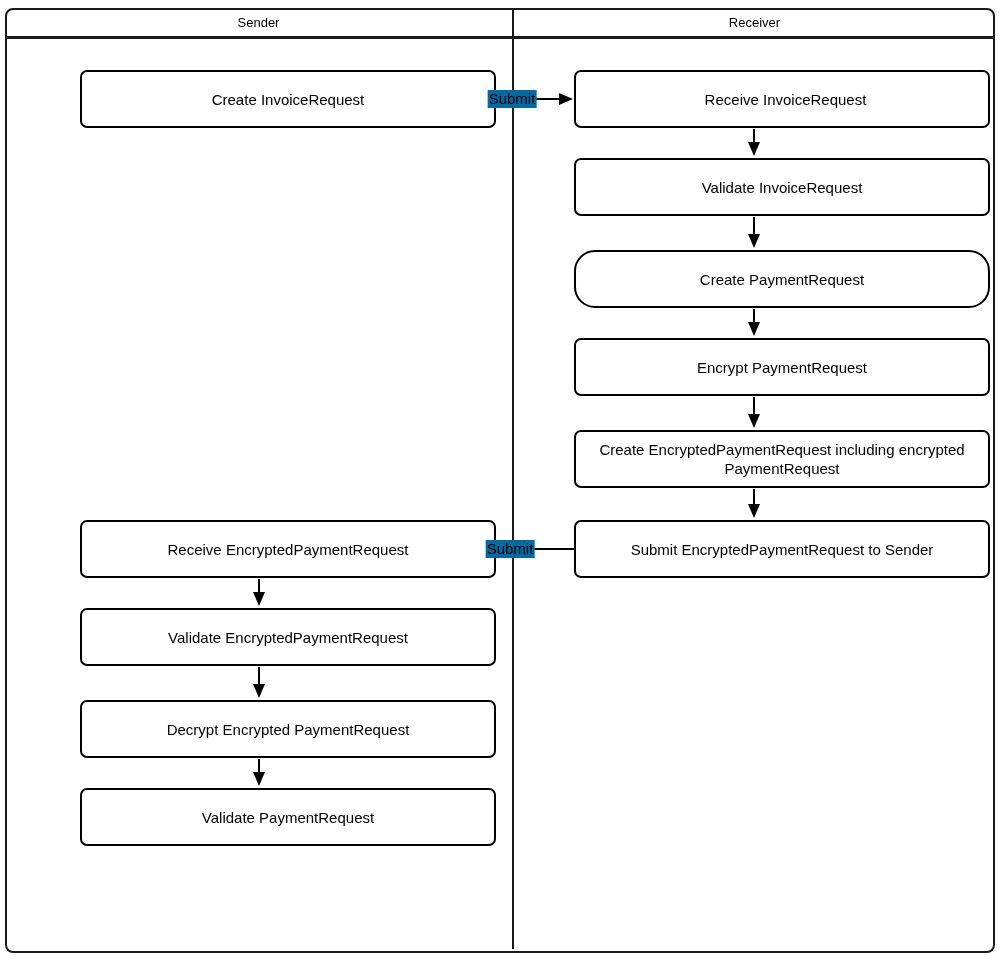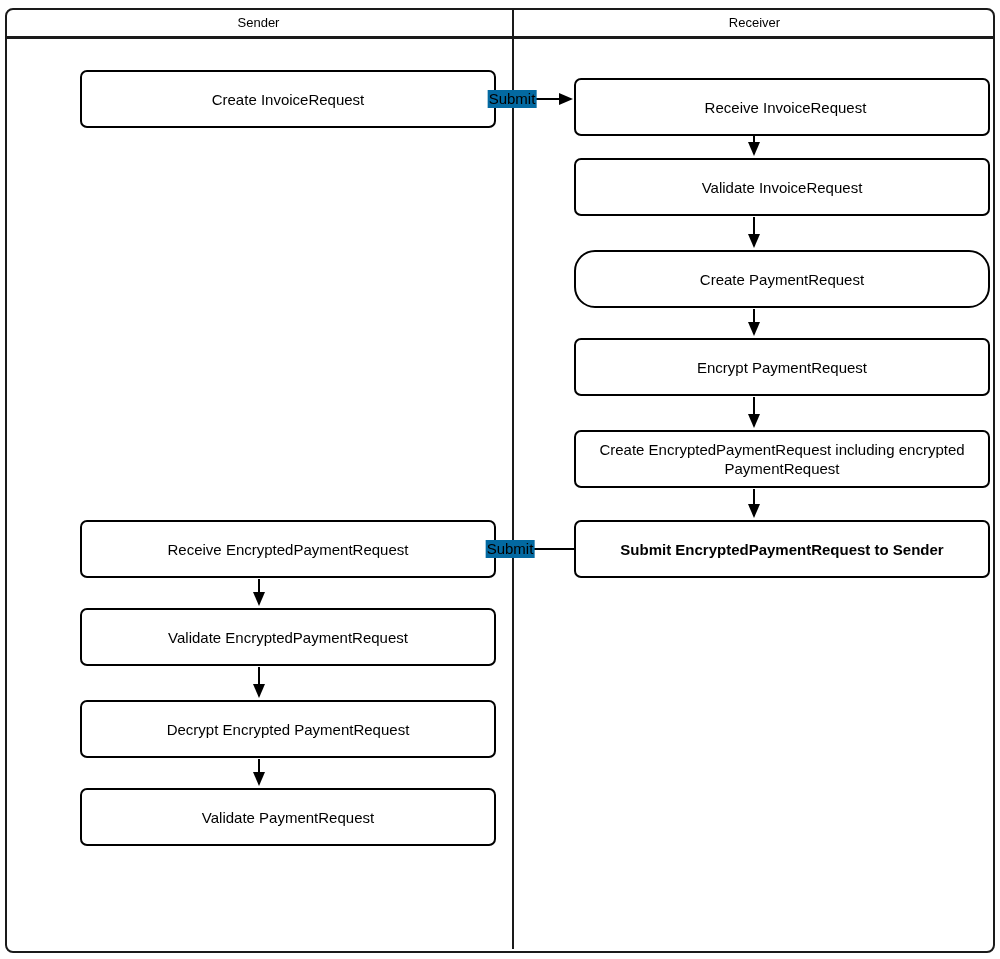--- a/index.html
+++ b/index.html
@@ -133,35 +133,35 @@
   <div class="node" style="left:80px; top:608px;">
     <span>Validate EncryptedPaymentRequest</span>
   </div>
   <div class="node" style="left:80px; top:700px;">
     <span>Decrypt Encrypted PaymentRequest</span>
   </div>
   <div class="node" style="left:80px; top:788px;">
     <span>Validate PaymentRequest</span>
   </div>
 
-  <div class="node" style="left:574px; top:78px;padding-left:21px;">
+  <div class="node" style="left:574px; top:70px;padding-left:21px;">
     <span>Receive InvoiceRequest</span>
   </div>
   <div class="node" style="left:574px; top:158px;">
     <span>Validate InvoiceRequest</span>
   </div>
   <div class="node" style="left:574px; top:250px;border-radius:21px;">
     <span>Create PaymentRequest</span>
   </div>
   <div class="node" style="left:574px; top:338px;">
     <span>Encrypt PaymentRequest</span>
   </div>
   <div class="node" style="left:574px; top:430px;">
     <span>Create EncryptedPaymentRequest including encrypted PaymentRequest</span>
   </div>
-  <div class="node" style="left:574px; top:520px;font-weight:bold;">
+  <div class="node" style="left:574px; top:520px;">
     <span>Submit EncryptedPaymentRequest to Sender</span>
   </div>
 
   <div class="edge-label" style="left:512px; top:99px;">Submit</div>
   <div class="edge-label" style="left:510px; top:549px;">Submit</div>
 
 </div>
 
 </body></html>

